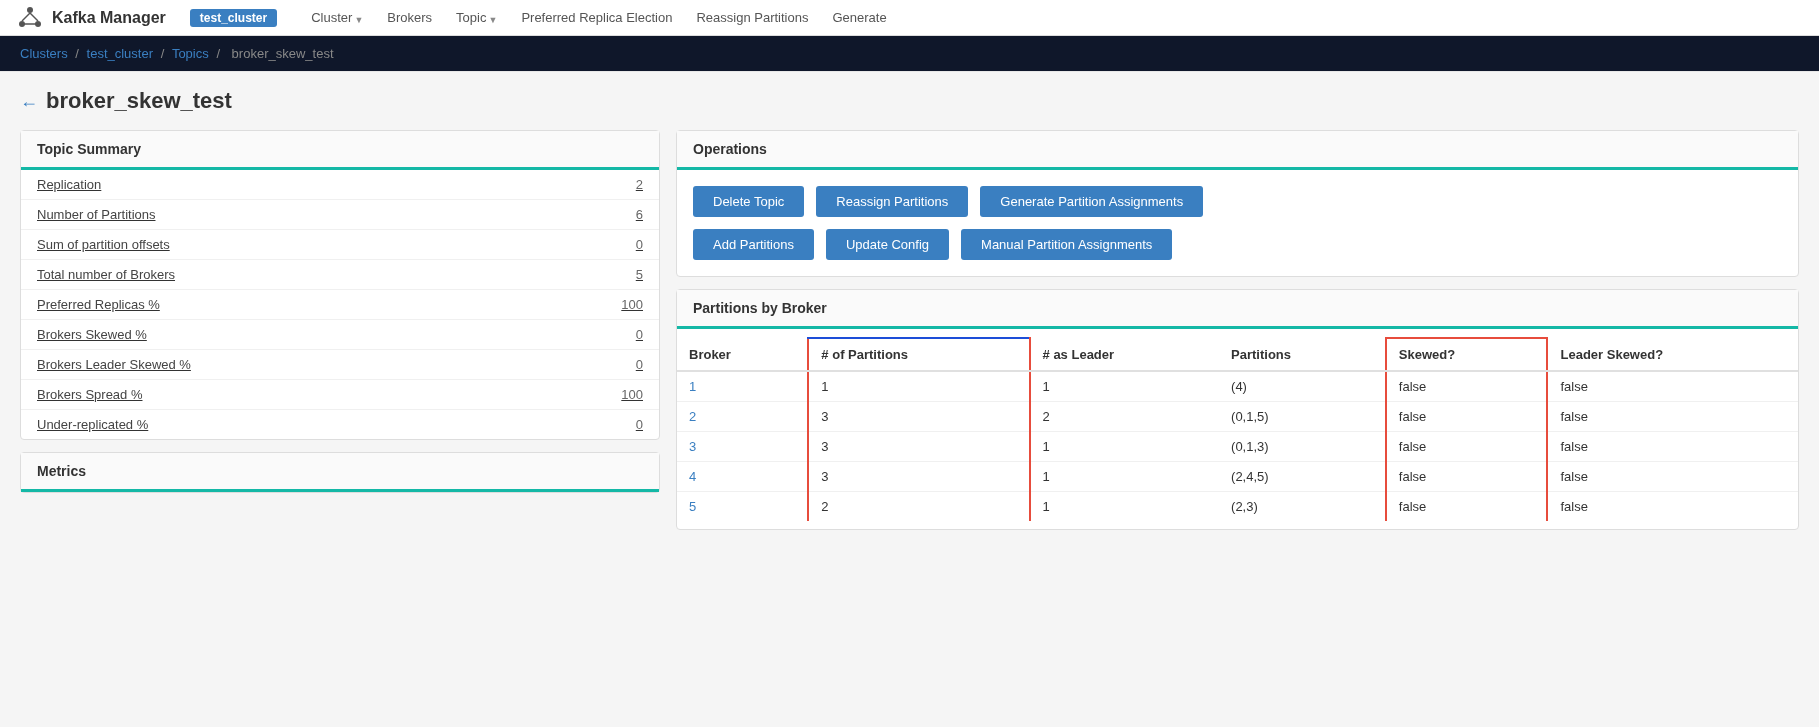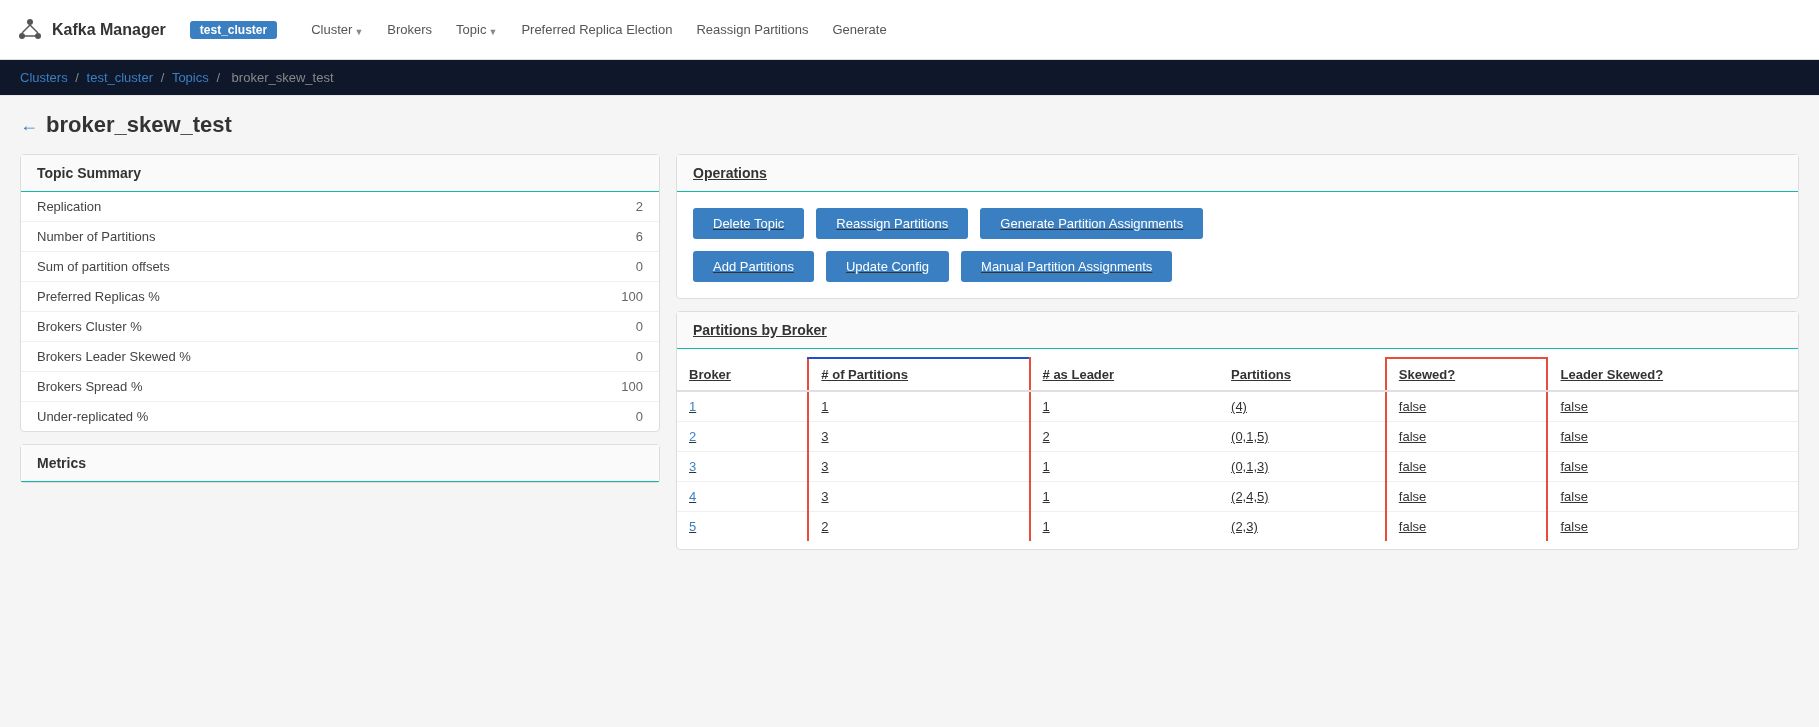--- a/index.html
+++ b/index.html
@@ -5,21 +5,21 @@
     * { box-sizing: border-box; margin: 0; padding: 0; }
     body { font-family: -apple-system, BlinkMacSystemFont, "Segoe UI", Helvetica, Arial, sans-serif; font-size: 13px; background: #f5f5f5; color: #333; }
 
     
     .navbar {
       background: #fff;
       border-bottom: 1px solid #ddd;
       padding: 0 16px;
       display: flex;
       align-items: center;
-      height: 60px;
+      height: 36px;
       gap: 24px;
     }
     .navbar-brand {
       display: flex;
       align-items: center;
       gap: 8px;
       font-size: 16px;
       font-weight: 600;
       color: #333;
       text-decoration: none;
@@ -87,42 +87,42 @@
       display: flex;
       gap: 16px;
       align-items: flex-start;
     }
     .left-col {
       width: 640px;
       flex-shrink: 0;
     }
     .right-col {
       flex: 1;
-      text-decoration: underline;
     }
 
     
     .card {
       background: #fff;
       border: 1px solid #ddd;
       border-radius: 4px;
       margin-bottom: 12px;
     }
     .card-header {
       padding: 10px 16px;
       font-weight: 600;
       font-size: 14px;
-      border-bottom: 1px solid #14b8a6;
+      border-bottom: 3px solid #14b8a6;
       background: #fafafa;
     }
 
     
     .summary-table {
       width: 100%;
       border-collapse: collapse;
+      text-decoration: underline;
     }
     .summary-table tr {
       border-bottom: 1px solid #f0f0f0;
     }
     .summary-table tr:last-child { border-bottom: none; }
     .summary-table td {
       padding: 7px 16px;
       font-size: 13px;
     }
     .summary-table td:first-child { color: #444; }
@@ -266,25 +266,29 @@
             </tr>
             <tr>
               <td>Number of Partitions</td>
               <td>6</td>
             </tr>
             <tr>
               <td>Sum of partition offsets</td>
               <td>0</td>
             </tr>
             <tr>
+              <td>Total number of Brokers</td>
+              <td>5</td>
+            </tr>
+            <tr>
               <td>Preferred Replicas %</td>
               <td>100</td>
             </tr>
             <tr>
-              <td>Brokers Cluster %</td>
+              <td>Brokers Skewed %</td>
               <td>0</td>
             </tr>
             <tr>
               <td>Brokers Leader Skewed %</td>
               <td>0</td>
             </tr>
             <tr>
               <td>Brokers Spread %</td>
               <td>100</td>
             </tr>

